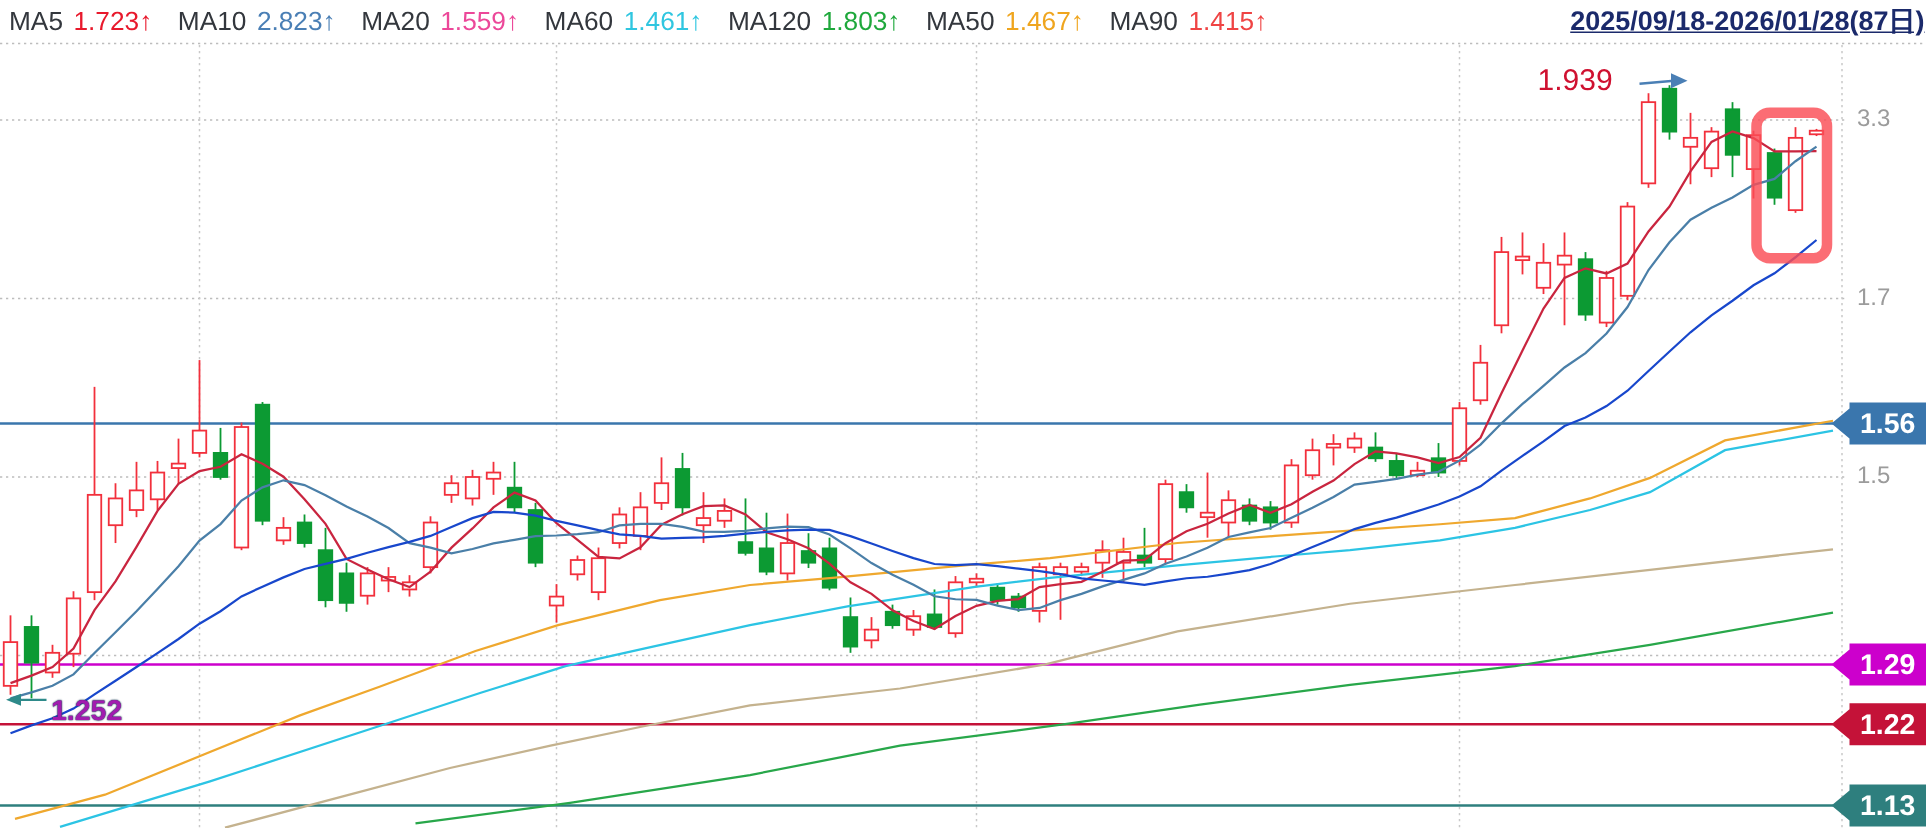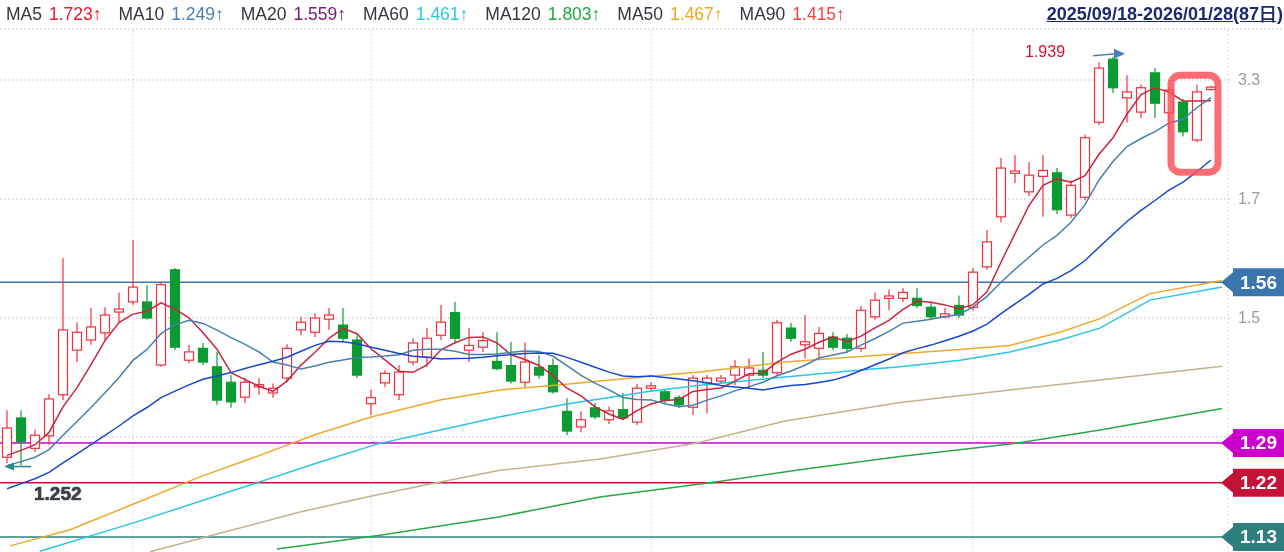--- a/index.html
+++ b/index.html
@@ -10,21 +10,21 @@
   #legend{position:absolute;left:6px;top:1px;height:26px;display:flex;align-items:center;
           gap:0;white-space:nowrap;font-size:17.5px;z-index:5;}
   .lg-item{display:flex;align-items:center;margin-right:17px;}
   .lg-label{color:#33373d;margin-right:7px;}
   .lg-value{font-weight:400;}
   #date-range{position:absolute;right:1px;top:2px;font-size:18px;font-weight:700;
               color:#1b2a6b;text-decoration:underline;z-index:5;cursor:pointer;}
   
   .y-label{position:absolute;left:1238px;font-size:16px;color:#9b9b9b;z-index:2;}
   
-  #anno-high{position:absolute;font-size:16px;color:#cf1130;z-index:6;}
+  #anno-high{position:absolute;font-size:20px;color:#cf1130;z-index:6;}
   #anno-low{position:absolute;font-size:19px;font-weight:700;color:#1d8a35;
             text-shadow:0 0 1px #1b3a55, 0 0 1px #1b3a55;z-index:6;}
 </style>
 </head>
 <body>
 
 <div id="app">
   <svg id="chart-svg" width="1284" height="552">
       <g>
         <line x1="0" y1="29" x2="1284" y2="29" stroke="#bdbdbd" stroke-dasharray="1.5 2.5"></line>
@@ -247,42 +247,42 @@
         <text x="1240" y="543.46" fill="#ffffff" font-size="19" font-weight="700" font-family="Liberation Sans, sans-serif">1.13</text>
       </g>
     </svg>
   <div id="legend">
       <span class="lg-item">
         <span class="lg-label">MA5</span>
         <span class="lg-value" style="color: rgb(232, 25, 44);">1.723↑</span>
       </span>
       <span class="lg-item">
         <span class="lg-label">MA10</span>
-        <span class="lg-value" style="color: rgb(74, 127, 181);">1.249↑</span>
+        <span class="lg-value" style="color: rgb(74, 127, 181);">2.823↑</span>
       </span>
       <span class="lg-item">
         <span class="lg-label">MA20</span>
-        <span class="lg-value" style="color: #701a75;">1.559↑</span>
+        <span class="lg-value" style="color: #ec4899;">1.559↑</span>
       </span>
       <span class="lg-item">
         <span class="lg-label">MA60</span>
         <span class="lg-value" style="color: rgb(47, 198, 224);">1.461↑</span>
       </span>
       <span class="lg-item">
         <span class="lg-label">MA120</span>
         <span class="lg-value" style="color: rgb(31, 168, 60);">1.803↑</span>
       </span>
       <span class="lg-item">
         <span class="lg-label">MA50</span>
         <span class="lg-value" style="color: rgb(239, 165, 30);">1.467↑</span>
       </span>
       <span class="lg-item">
         <span class="lg-label">MA90</span>
         <span class="lg-value" style="color: #ef4444;">1.415↑</span>
       </span>
     </div>
   <div id="date-range">2025/09/18-2026/01/28(87日)</div>
   <div id="anno-high" style="left: 1025px; top: 42.795px; color: rgb(207, 17, 48);">1.939</div>
-  <div id="anno-low" style="left: 34px; top: 483px; color: #404040;">1.252</div>
+  <div id="anno-low" style="left: 34px; top: 464px; color: #a21caf;">1.252</div>
 <div class="y-label" style="top: 71px;">3.3</div>
     <div class="y-label" style="top: 190px; text-align: center;">1.7</div>
     <div class="y-label" style="top: 309px;">1.5</div>
   </div>
 
 </body></html>

